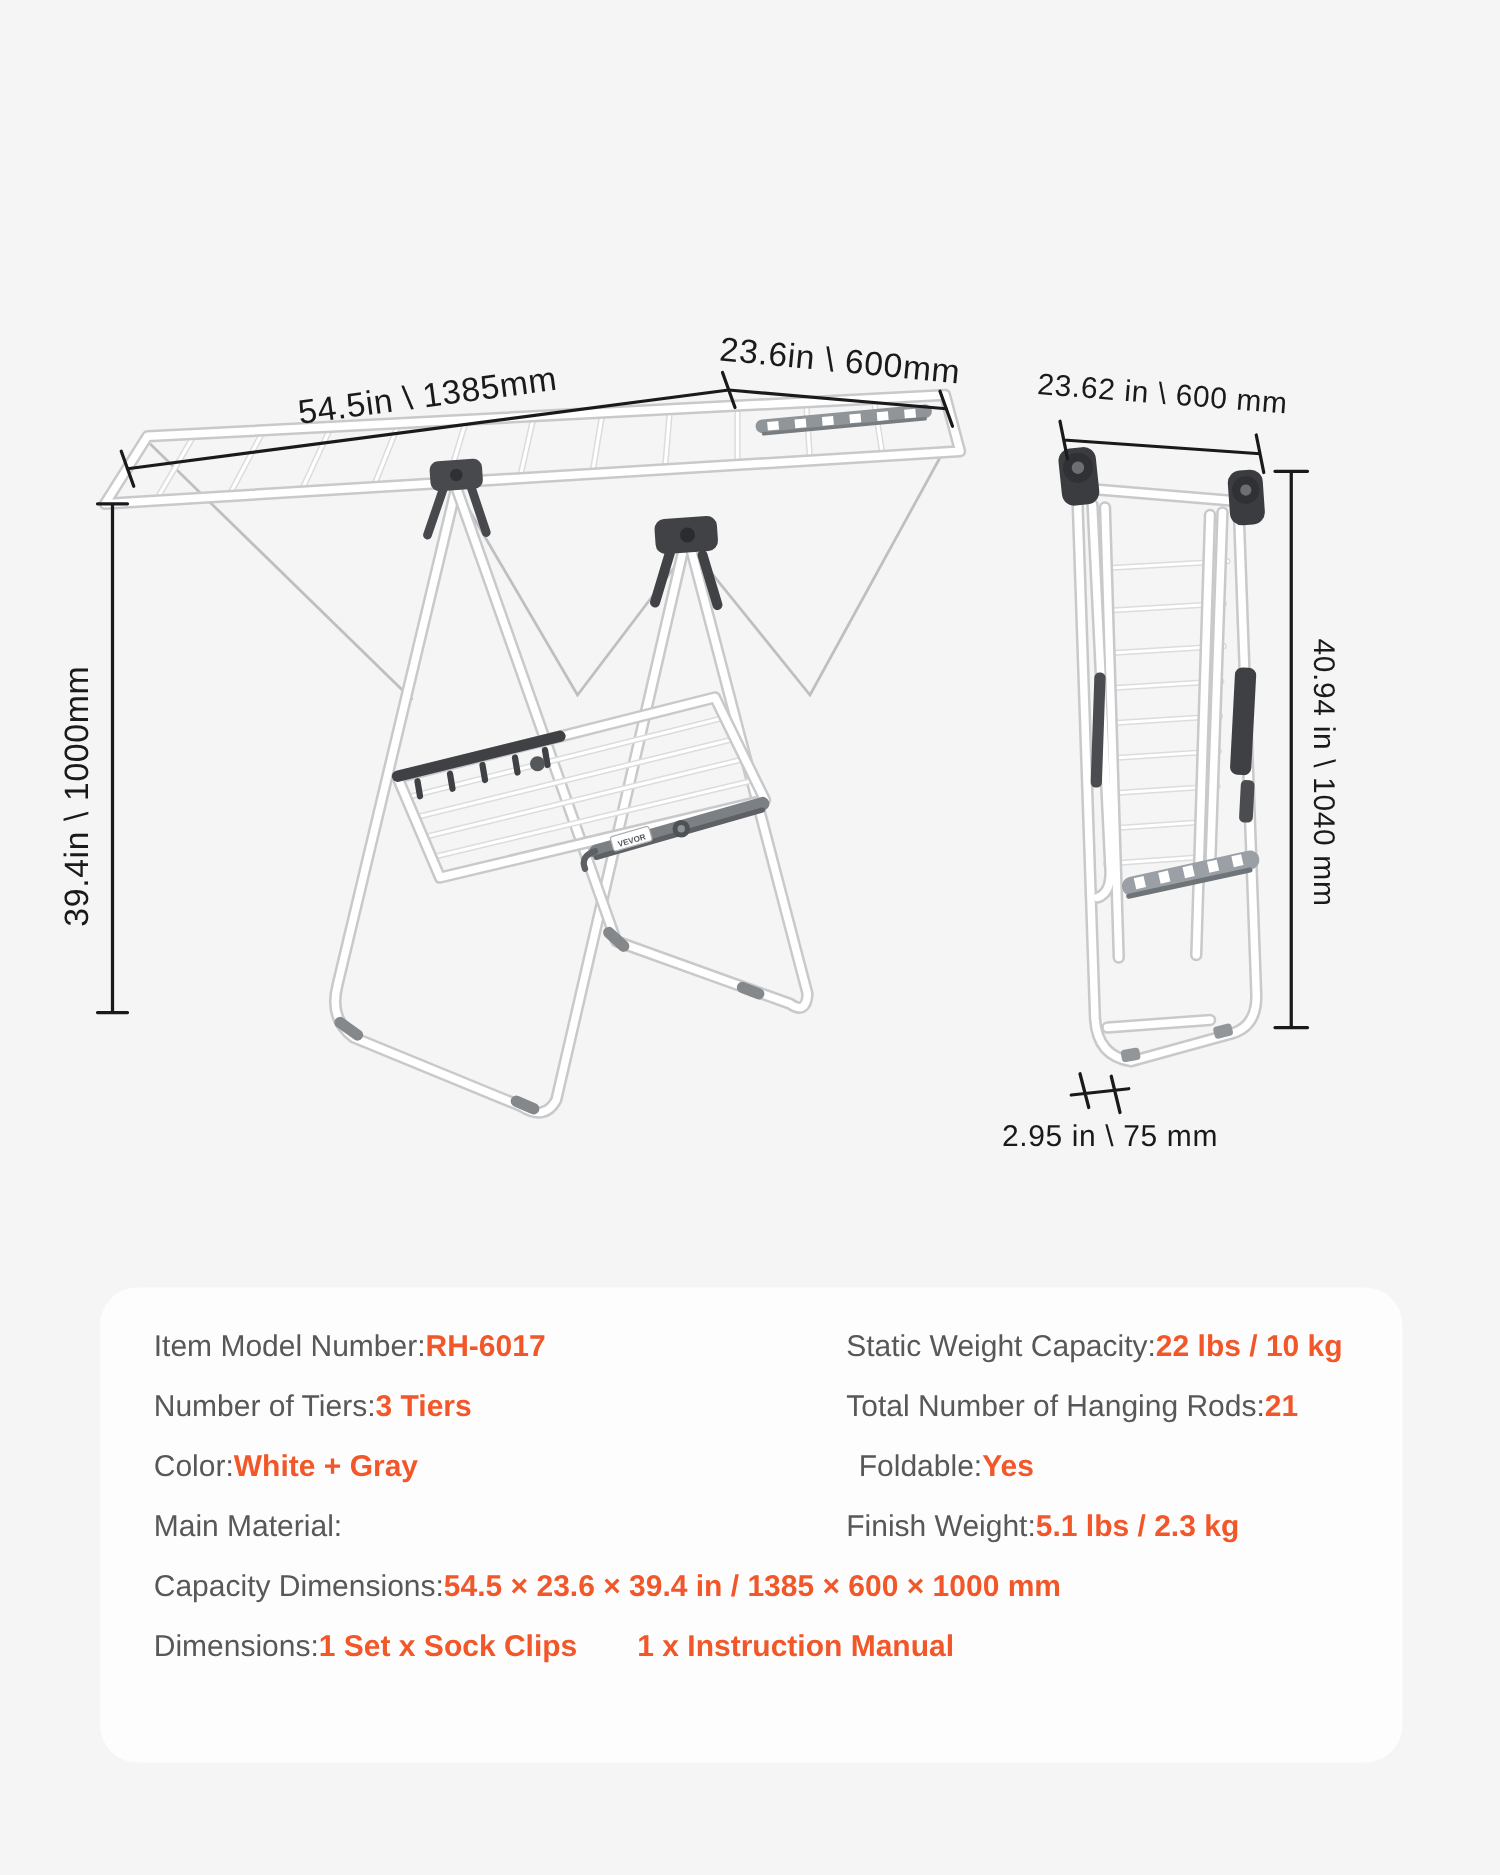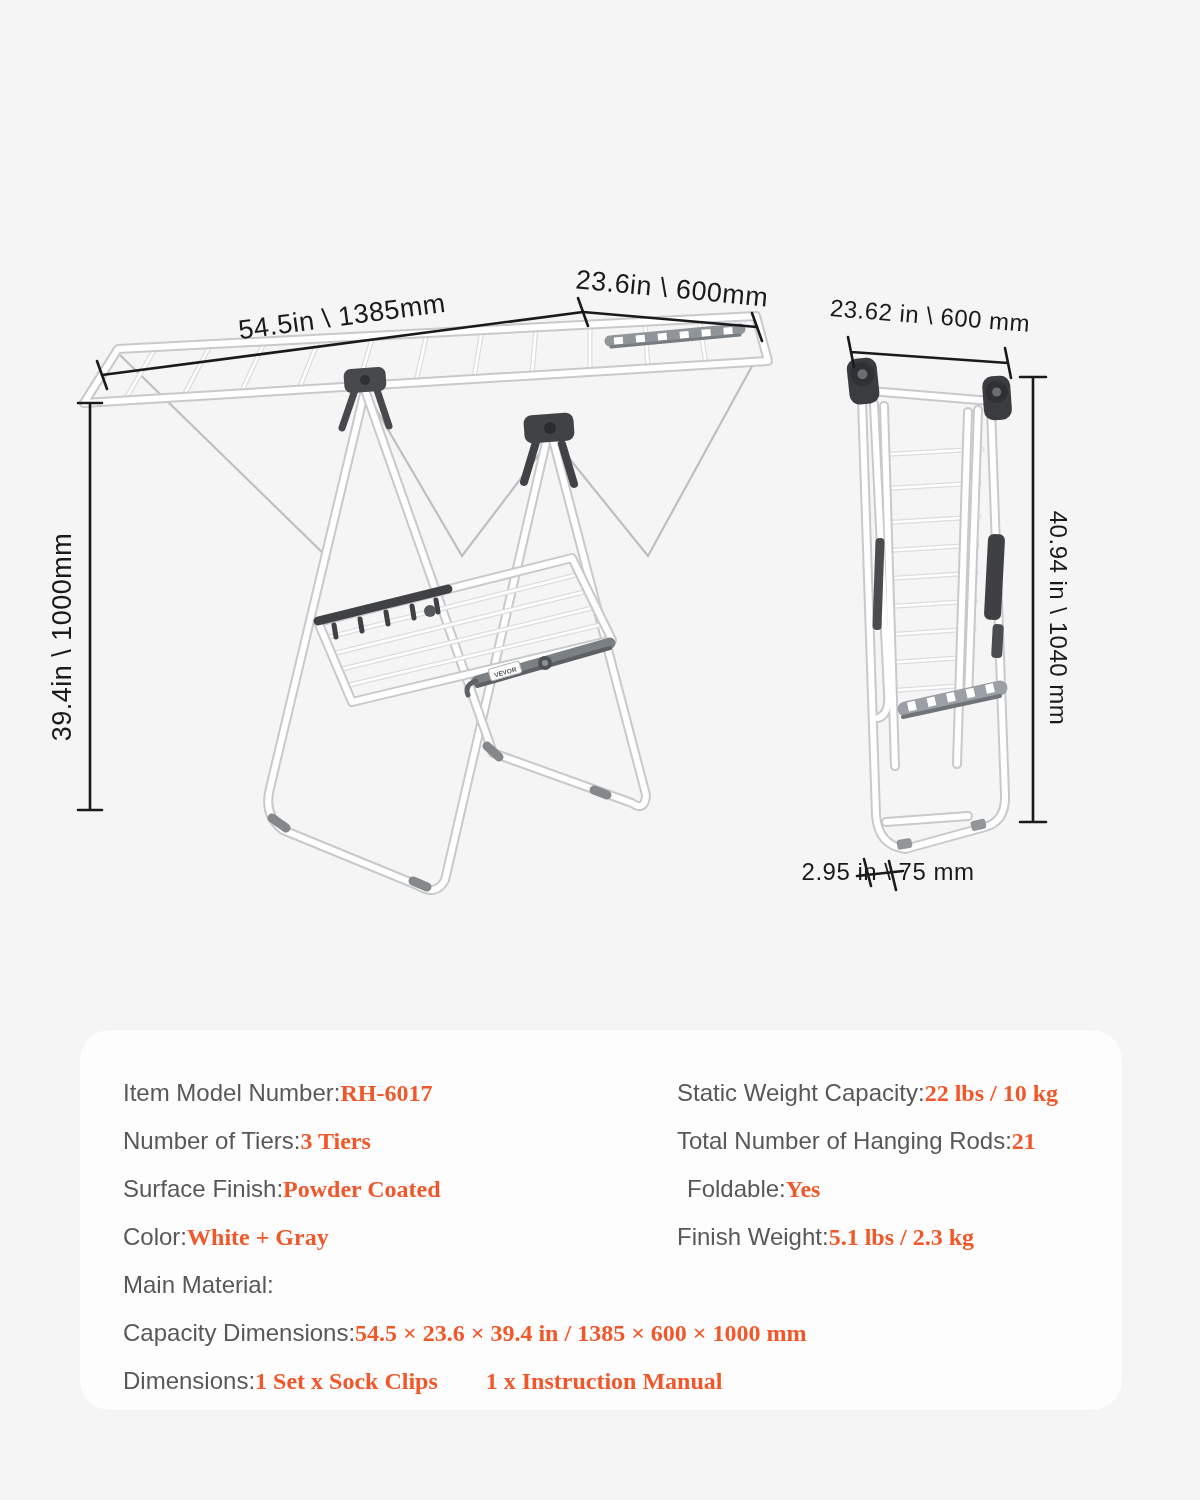--- a/index.html
+++ b/index.html
@@ -28,27 +28,27 @@
   .dim-label{
     position:absolute;font-size:27px;font-weight:500;color:var(--dim,#1a1a1c);
     white-space:nowrap;letter-spacing:.5px;transform-origin:center;
   }
   .dim-label.sm{font-size:24px;}
   
   .spec-card{
     position:absolute;left:80px;top:1030px;width:1042px;height:380px;
     background:var(--card_bg,#fdfdfe);border-radius:30px;
   }
-  .col{position:absolute;top:39px;text-align:right;}
+  .col{position:absolute;top:24px;text-align:right;}
   .col-left{left:43px;}
   .col-right{left:597px;}
   .row{height:48px;display:flex;align-items:center;white-space:nowrap;font-size:24px;}
   .row.pad{padding-left:10px;}
   .lbl{color:var(--label,#58585a);}
-  .val{color:var(--accent,#f2572a);font-weight:700;font-family:Liberation Serif, serif;}
+  .val{color:var(--accent,#f2572a);font-weight:700;}
   .val.gap{margin-left:48px;}
 </style>
 </head>
 <body>
 
 <div class="canvas">
 
   <svg class="art" width="1200" height="1500" viewBox="0 0 1200 1500" aria-hidden="true">
     <defs>
       <path id="p-top" d="M84,403 L118,349 L756,316 L768,361 Z"></path>
@@ -202,35 +202,31 @@
 
       <path class="dim" d="M864,859 L871,886 M889,861 L896,890 M857,876 L903,871"></path>
     </g>
   </svg>
 
   <div class="dim-label" style="left:342px;top:317px;transform:translate(-50%,-50%) rotate(-7.6deg);">54.5in \ 1385mm</div>
   <div class="dim-label" style="left:672px;top:289px;transform:translate(-50%,-50%) rotate(5.5deg);">23.6in \ 600mm</div>
   <div class="dim-label" style="left:62px;top:637px;transform:translate(-50%,-50%) rotate(-90deg);">39.4in \ 1000mm</div>
   <div class="dim-label sm" style="left:930px;top:316px;transform:translate(-50%,-50%) rotate(4.5deg);">23.62 in \ 600 mm</div>
   <div class="dim-label sm" style="left:1058px;top:618px;transform:translate(-50%,-50%) rotate(90deg);">40.94 in \ 1040 mm</div>
-  <div class="dim-label sm" style="left:888px;top:872px;transform:translate(-50%,-50%);">2.95 in \ 75 mm</div>
+  <div class="dim-label sm" style="left:888px;top:910px;transform:translate(-50%,-50%);">2.95 in \ 75 mm</div>
 
   <section class="spec-card">
     <div class="col col-left">
       <div class="row">
         <span class="lbl">Item Model Number: </span>
         <span class="val">RH-6017</span>
       </div>
       <div class="row">
         <span class="lbl">Number of Tiers: </span>
         <span class="val">3 Tiers</span>
-      </div>
-      <div class="row">
-        <span class="lbl">Surface Finish: </span>
-        <span class="val">Powder Coated</span>
       </div>
       <div class="row">
         <span class="lbl">Color: </span>
         <span class="val">White + Gray</span>
       </div>
       <div class="row">
         <span class="lbl">Main Material: </span>
       </div>
       <div class="row">
         <span class="lbl">Capacity Dimensions: </span>

